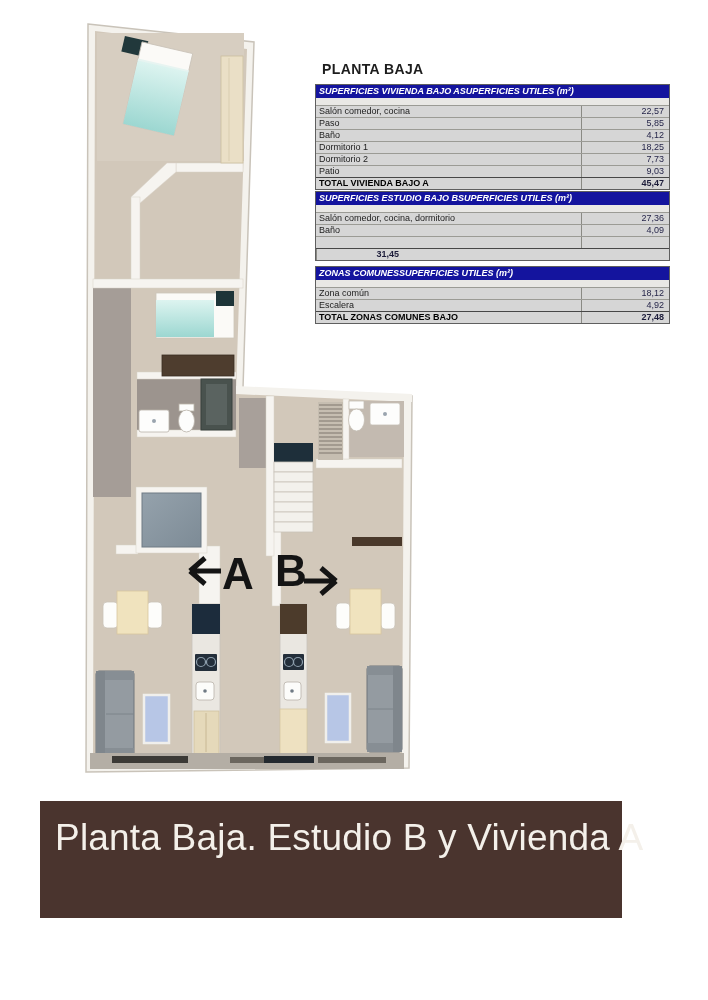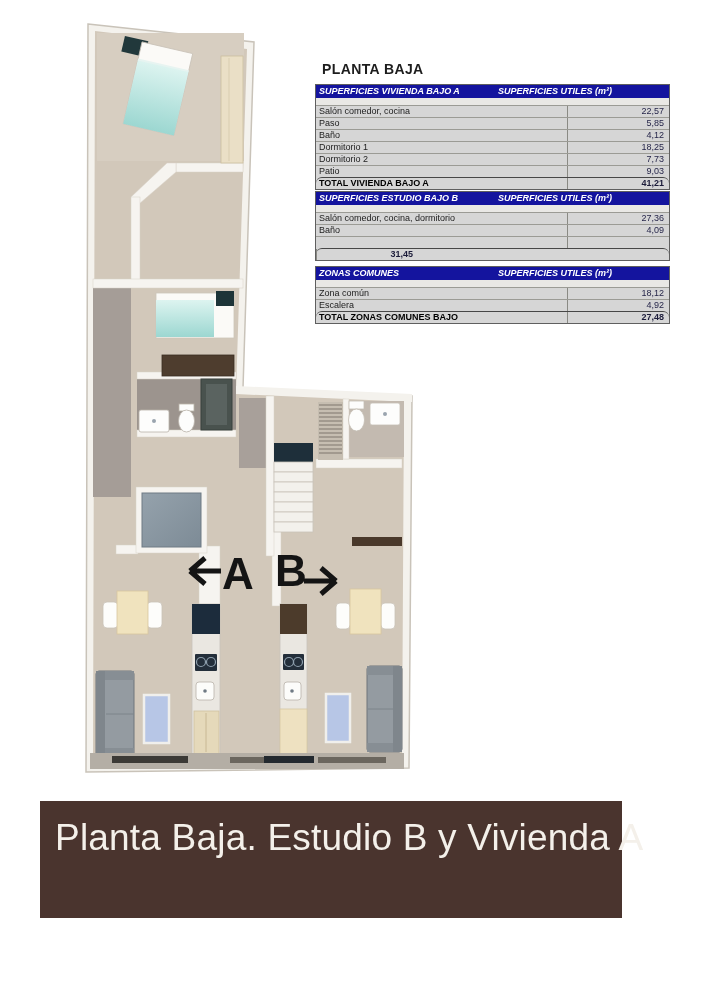--- a/index.html
+++ b/index.html
@@ -5,30 +5,30 @@
   html,body{margin:0;padding:0;background:#ffffff;}
   .page{position:relative;width:708px;height:1000px;background:#ffffff;overflow:hidden;
         font-family:"Liberation Sans",sans-serif;}
   .plan-svg{position:absolute;left:0;top:0;}
 
   .doc-title{position:absolute;left:322px;top:61px;font-size:14px;font-weight:bold;
              color:#1d1d1d;letter-spacing:.4px;}
 
   .tbl{position:absolute;left:315px;width:353px;border:1px solid #5f5f5f;background:#d6d6d6;}
   .tbl-head{height:13px;background:#14149e;color:#ffffff;font-style:italic;font-weight:bold;
-            font-size:9px;line-height:13px;display:flex;justify-content:space-between;
+            font-size:9px;line-height:13px;display:flex;justify-content:flex-start;
             padding:0 3px;white-space:nowrap;}
   .tbl-head .hr{margin-right:54px;}
   .gap{height:7px;background:#e9e8e5;}
   .row{height:12px;line-height:11px;font-size:9px;border-top:1px solid #9b9b95;
        display:flex;box-sizing:border-box;}
   .row .lbl{flex:1;padding-left:3px;color:#1c1c1c;white-space:nowrap;overflow:hidden;}
-  .row .val{width:102px;border-left:1px solid #8a8a84;text-align:right;padding-right:5px;
+  .row .val{width:88px;border-left:1px solid #8a8a84;text-align:right;padding-right:5px;
             color:#26264a;box-sizing:border-box;}
-  .row.total{font-weight:bold;border-top:1px solid #474747;border-radius:6px;}
+  .row.total{font-weight:bold;border-top:1px solid #474747;}
   .row.total .lbl{color:#000;}
   .row.total .val{color:#1c1c3a;}
   #tbl-0{top:84px;} #tbl-1{top:191px;} #tbl-2{top:266px;}
 
   .banner{position:absolute;left:40px;top:801px;width:582px;height:117px;background:#4a342e;}
   .banner .caption{padding:16px 8px 0 15px;font-size:37px;color:#f4f0ea;
                    white-space:nowrap;letter-spacing:.2px;}
 </style>
 </head>
 <body>
@@ -241,21 +241,21 @@
     <div class="row">
         <span class="lbl">Dormitorio 2</span>
         <span class="val">7,73</span>
       </div>
     <div class="row">
         <span class="lbl">Patio</span>
         <span class="val">9,03</span>
       </div>
     <div class="row total">
         <span class="lbl">TOTAL VIVIENDA BAJO A</span>
-        <span class="val">41,21</span>
+        <span class="val">45,47</span>
       </div>
   </div>
 
   <div class="tbl" id="tbl-1">
     <div class="tbl-head">
       <span>SUPERFICIES ESTUDIO BAJO B</span>
       <span class="hr">SUPERFICIES UTILES  (m²)</span>
     </div>
     <div class="gap"></div>
     <div class="row">

